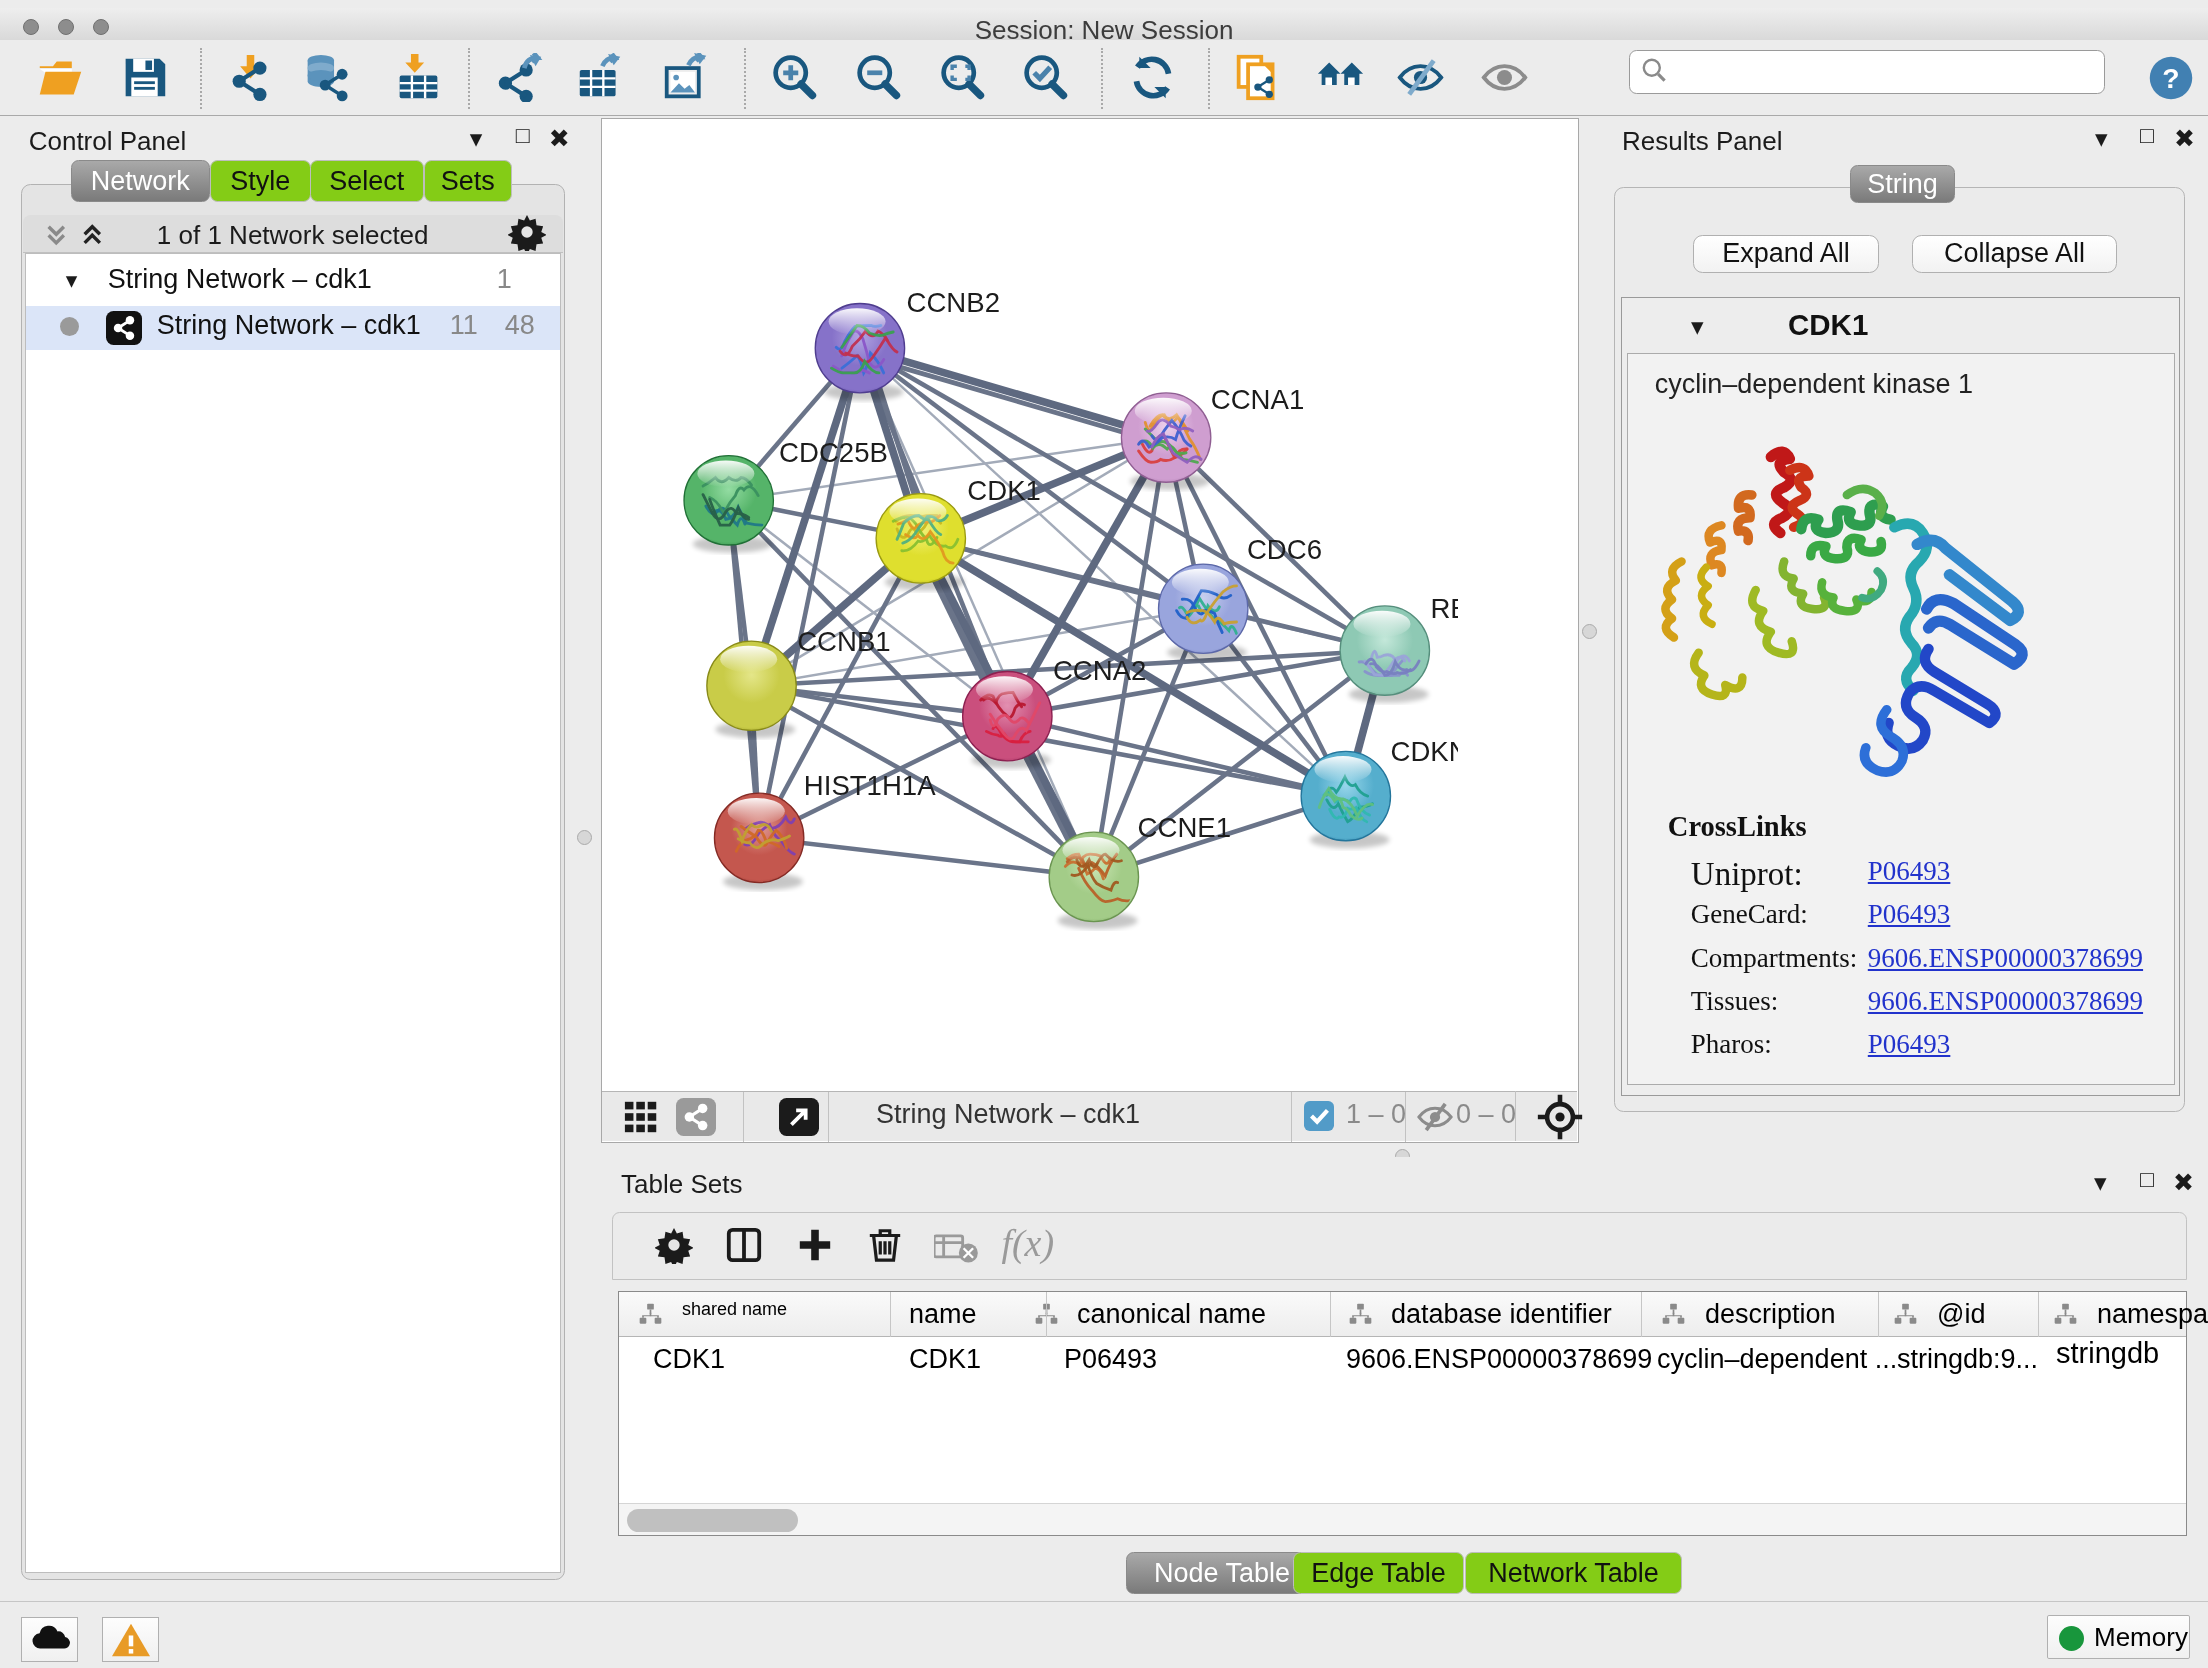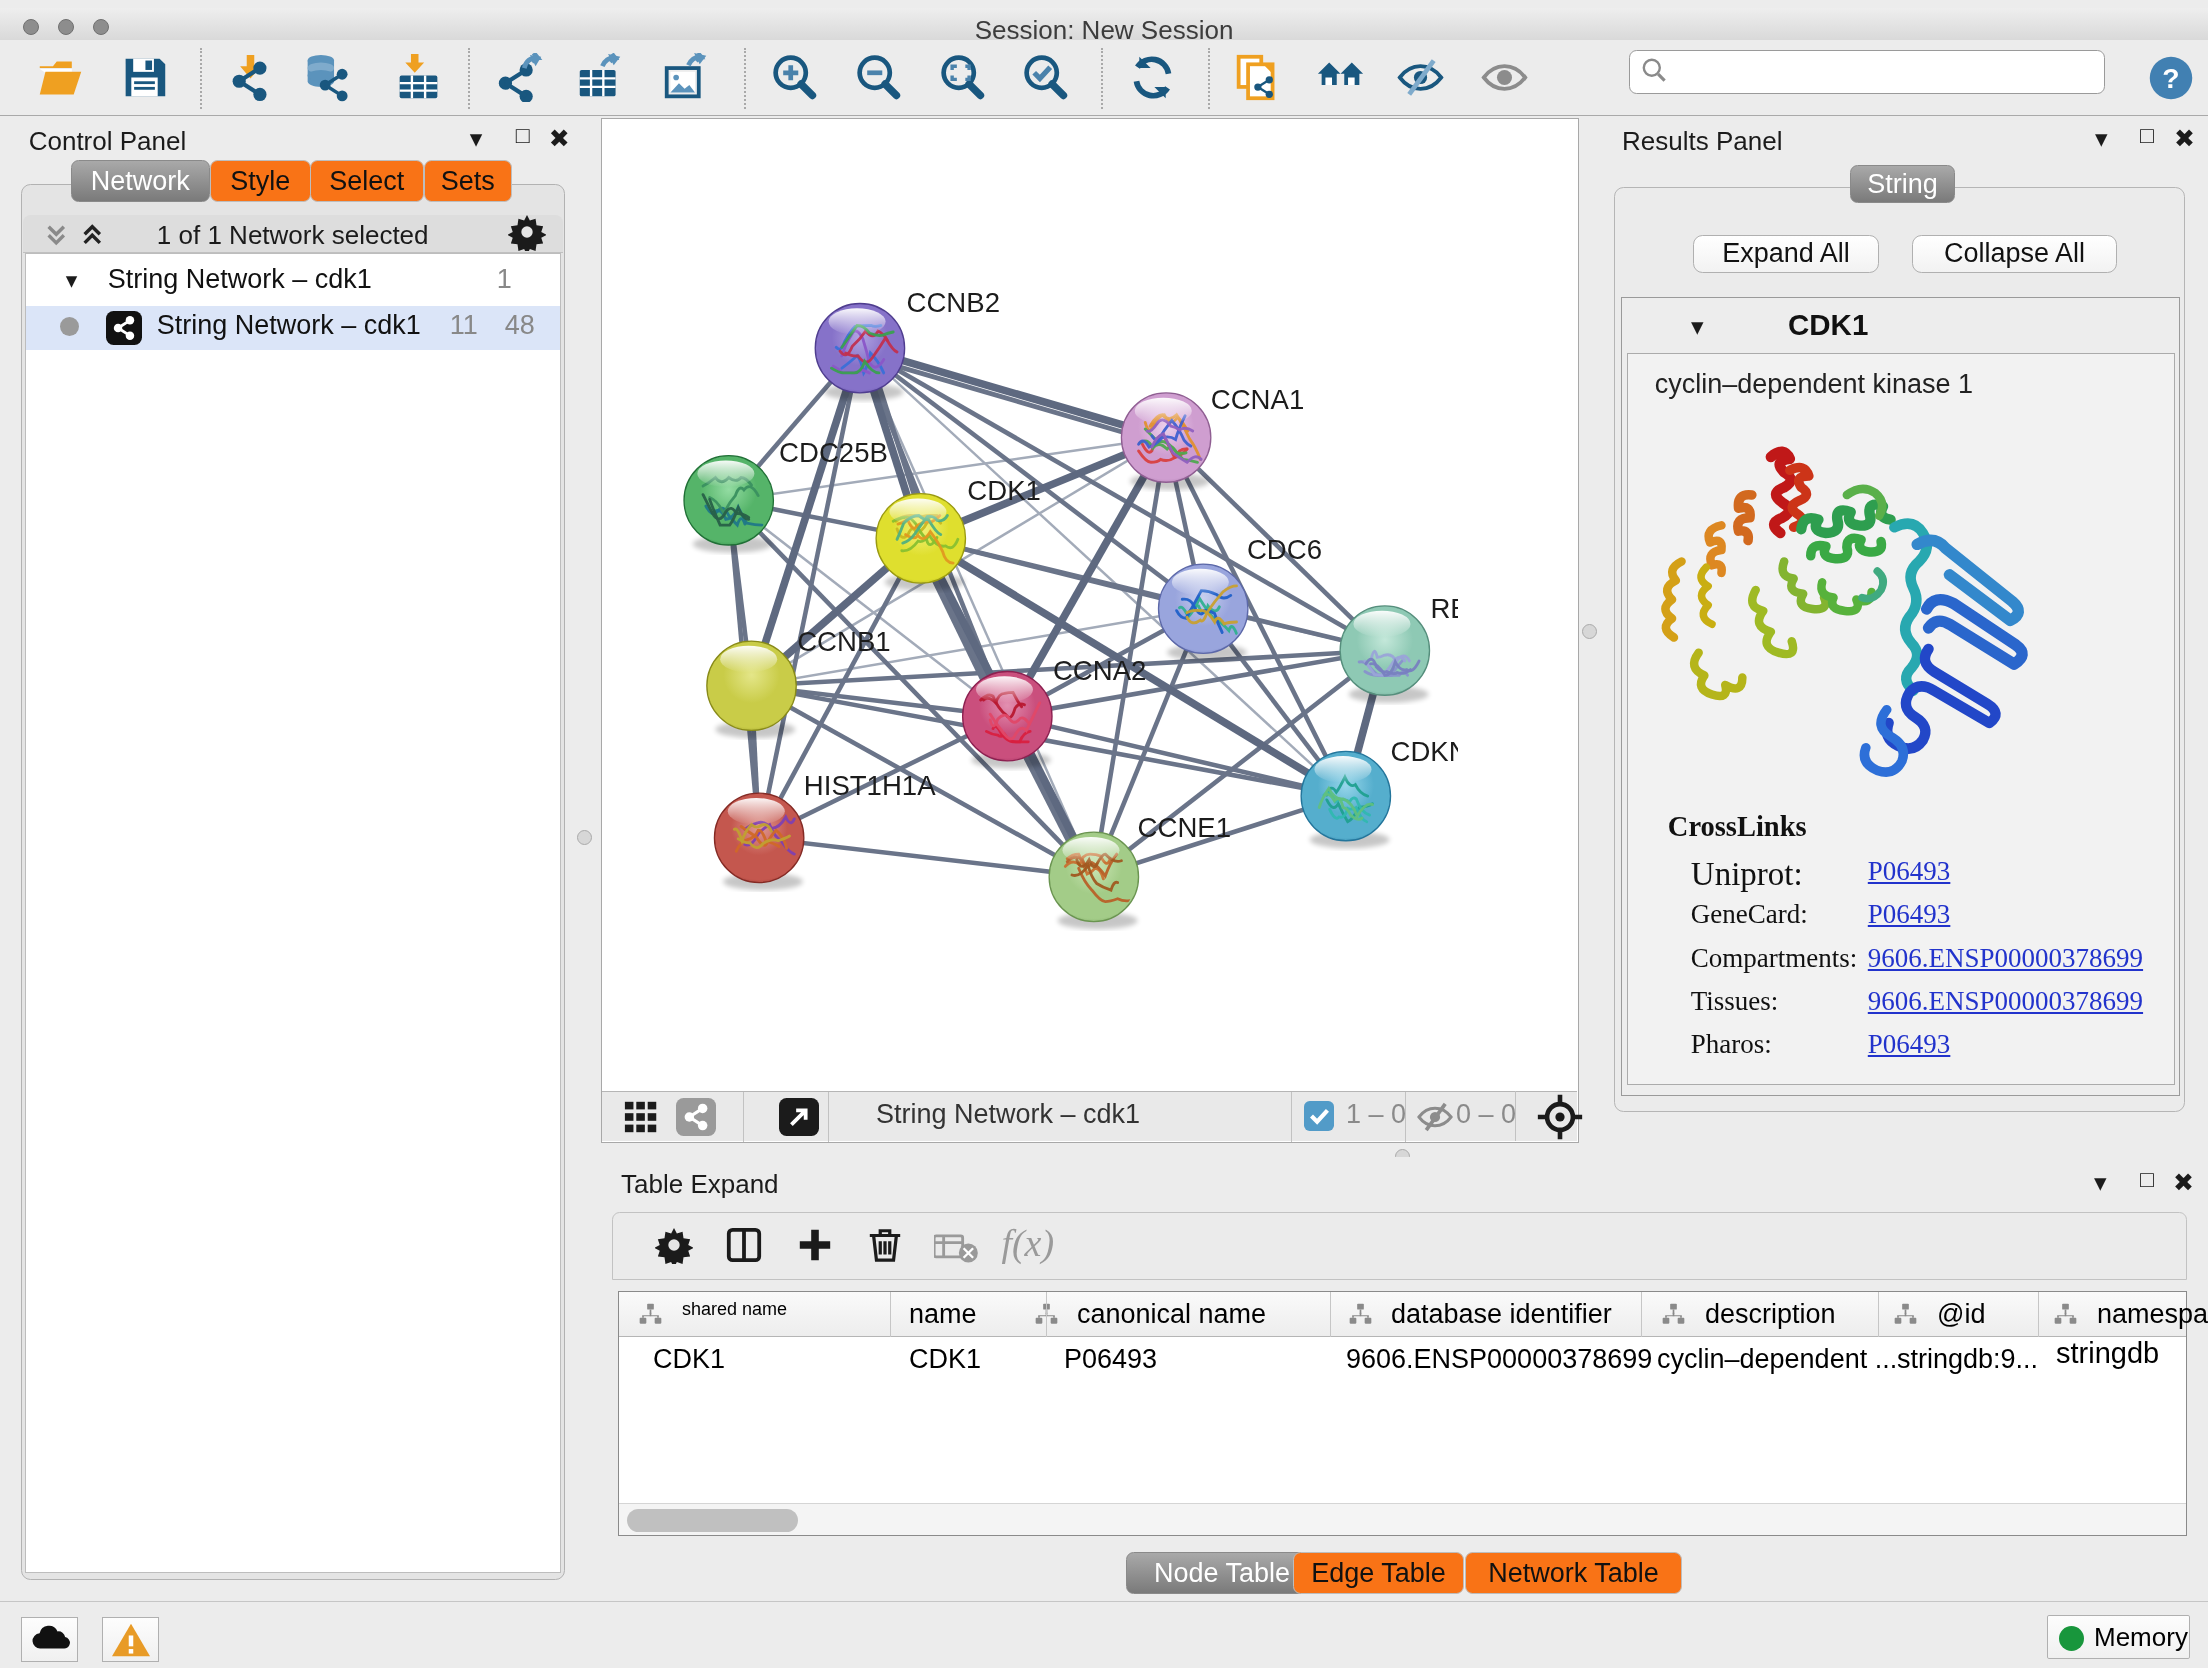--- a/index.html
+++ b/index.html
@@ -3,21 +3,21 @@
 * { margin:0; padding:0; box-sizing:border-box; }
 body { width:2208px; height:1668px; font-family:"Liberation Sans", sans-serif; background:#ececec; position:relative; overflow:hidden; }
 .abs { position:absolute; }
 .titlebar { left:0; top:8px; width:2208px; height:39px; background:linear-gradient(#eeeeee,#d5d5d5); border-bottom:1.4px solid #a9a9a9; }
 .tl { position:absolute; top:11.4px; width:16px; height:16px; border-radius:50%; background:#8d8d8d; border:1px solid #707070; }
 .title { position:absolute; top:6.7px; width:100%; text-align:center; font-size:26px; color:#3c3c3c; }
 .toolbar { left:0; top:40px; width:2208px; height:76px; background:#ececec; border-bottom:1.9px solid #a9a9a9; }
 .searchbox { position:absolute; left:1629px; top:9.5px; width:476px; height:44px; background:#fff; border:1.9px solid #9a9a9a; border-radius:7.6px; }
 .panel-title { font-size:26px; color:#1b1b1b; }
 .winbtn { position:absolute; top:0px; font-size:25px; color:#1b1b1b; }
-.tab { position:absolute; height:42px; background:#f97316; border:1px solid #bdbdbd; border-radius:7.6px; text-align:center; font-size:27px; line-height:40px; color:#111; }
+.tab { position:absolute; height:42px; background:#84cc16; border:1px solid #bdbdbd; border-radius:7.6px; text-align:center; font-size:27px; line-height:40px; color:#111; }
 .tab.sel { background:linear-gradient(#a9a9a9,#7a7a7a); color:#fff; border-color:#8a8a8a; }
 .btn { position:absolute; background:linear-gradient(#ffffff,#f2f2f2); border:1.4px solid #b0b0b0; border-radius:9.5px; text-align:center; font-size:27px; color:#111; }
 a.lnk { color:#2233cc; font-family:"Liberation Serif", serif; font-size:27px; text-decoration:underline; }
 .serif { font-family:"Liberation Serif", serif; }
 </style></head>
 <body>
 
 <div class="abs titlebar">
   <div class="tl" style="left:23px"></div>
     <div class="tl" style="left:58px"></div>
@@ -655,21 +655,21 @@
         <a class="lnk" style="position:absolute;left:240px;top:589px">9606.ENSP00000378699</a>
         <span class="serif" style="position:absolute;left:63px;top:632px;font-size:27px;color:#111">Tissues:</span>
         <a class="lnk" style="position:absolute;left:240px;top:632px">9606.ENSP00000378699</a>
         <span class="serif" style="position:absolute;left:63px;top:675px;font-size:27px;color:#111">Pharos:</span>
         <a class="lnk" style="position:absolute;left:240px;top:675px">P06493</a>
      </div>
   </div>
 </div>
 
 <div class="abs" style="left:601px;top:1157px;width:1607px;height:444px;background:#ececec">
-  <div class="panel-title abs" style="left:20px;top:12.4px">Table Expand</div>
+  <div class="panel-title abs" style="left:20px;top:12.4px">Table Sets</div>
   <div class="winbtn" style="left:1493px;top:10.5px">▾</div>
   <div class="winbtn" style="left:1539px;top:8.6px;font-size:23px">□</div>
   <div class="winbtn" style="left:1572px;top:10.5px">✖</div>
 
   <div class="abs" style="left:11.4px;top:55px;width:1575px;height:68px;background:#ebebeb;border:1.4px solid #c2c2c2;border-radius:7.6px 7.6px 0 0">
     <span style="position:absolute;left:42px;top:13.3px"><svg viewBox="0 0 40 40" width="38" height="38">
           <path fill="#1b1b1b" d="M20 2l3 6 6-2 1 7 7 1-2 6 6 3-6 3 2 6-7 1-1 7-6-2-3 6-3-6-6 2-1-7-7-1 2-6-6-3 6-3-2-6 7-1 1-7 6 2z"></path>
           <circle cx="20" cy="20" r="6" fill="#e6e6e6"></circle>
         </svg></span>
     <span style="position:absolute;left:112px;top:13.3px"><svg viewBox="0 0 40 40" width="38" height="38">

